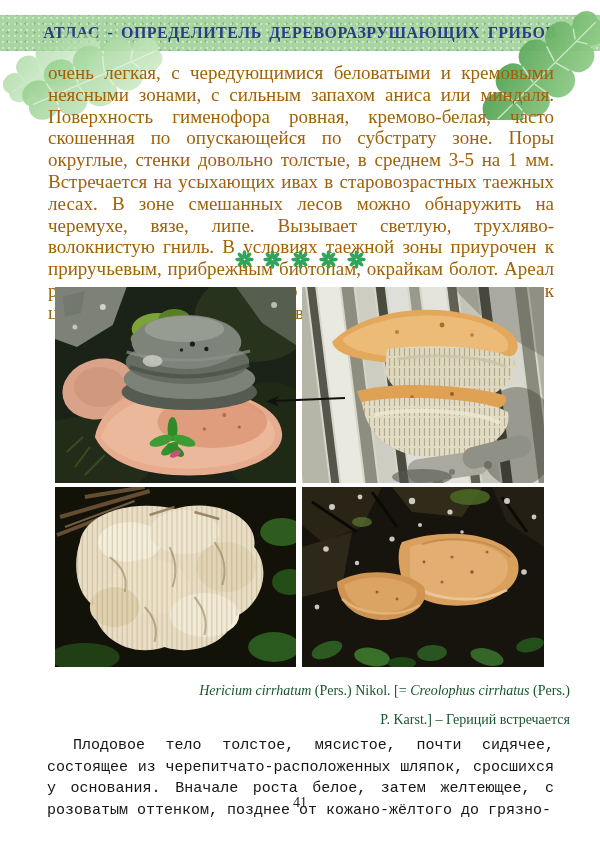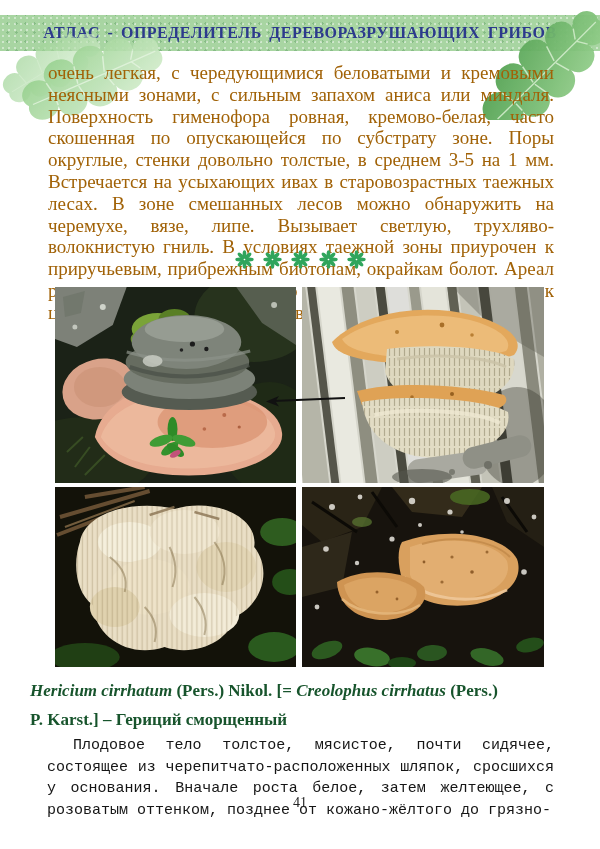--- a/index.html
+++ b/index.html
@@ -44,22 +44,22 @@
     column-gap:6px; row-gap:4px; z-index:3;
   }
   .photo-grid figure { position:relative; overflow:hidden; }
   .photo-grid svg { display:block; width:100%; height:100%; }
   .arrow-overlay {
     position:absolute; left:0; top:0; width:489px; height:380px;
     pointer-events:none; z-index:5;
   }
   
   .species-caption {
-    position:absolute; top:676px; left:30px; width:540px; text-align:left;
-    color:#17542c; font-weight:bold; font-size:17px; line-height:29px; z-index:3;
+    position:absolute; top:676px; left:30px; width:540px; text-align:right;
+    color:#17542c; font-weight:normal; font-size:14px; line-height:29px; z-index:3;
   }
   .species-caption .lat { font-style:italic; }
   
   .para-desc {
     position:absolute; top:735px; left:47px; width:507px;
     font-size:15px; line-height:21.6px; text-align:justify;
     color:#161616; text-indent:26px; z-index:3;font-family:Liberation Mono, monospace;
   }
   .page-number {
     position:absolute; top:795px; left:0; width:600px; text-align:center;
@@ -356,20 +356,20 @@
     <svg class="arrow-overlay" viewBox="0 0 489 380" aria-label="black arrow pointing from the right photo to the pink fruit body in the left photo">
       <line x1="290" y1="111" x2="218" y2="114" stroke="#111111" stroke-width="1.8"></line>
       <path d="M211,114.5 L224,109 L220.5,114.3 L224,119.5 Z" fill="#111111"></path>
     </svg>
   </div>
 
   <h2 class="species-caption">
     <span>
       <span class="lat">Hericium cirrhatum</span><span> (Pers.) Nikol. [= </span><span class="lat">Creolophus cirrhatus</span><span> (Pers.)</span>
     </span><br>
-    <span>P. Karst.] – Гериций сморщенный</span>
+    <span>P. Karst.] – Гериций встречается</span>
   </h2>
 
   <p class="para-desc">Плодовое тело толстое, мясистое, почти сидячее, состоящее из черепитчато-расположенных шляпок, сросшихся у основания. Вначале роста белое, затем желтеющее, с розоватым оттенком, позднее от кожано-жёлтого до грязно-</p>
 
   <div class="page-number">41</div>
 
 </div>
 
 </body></html>

